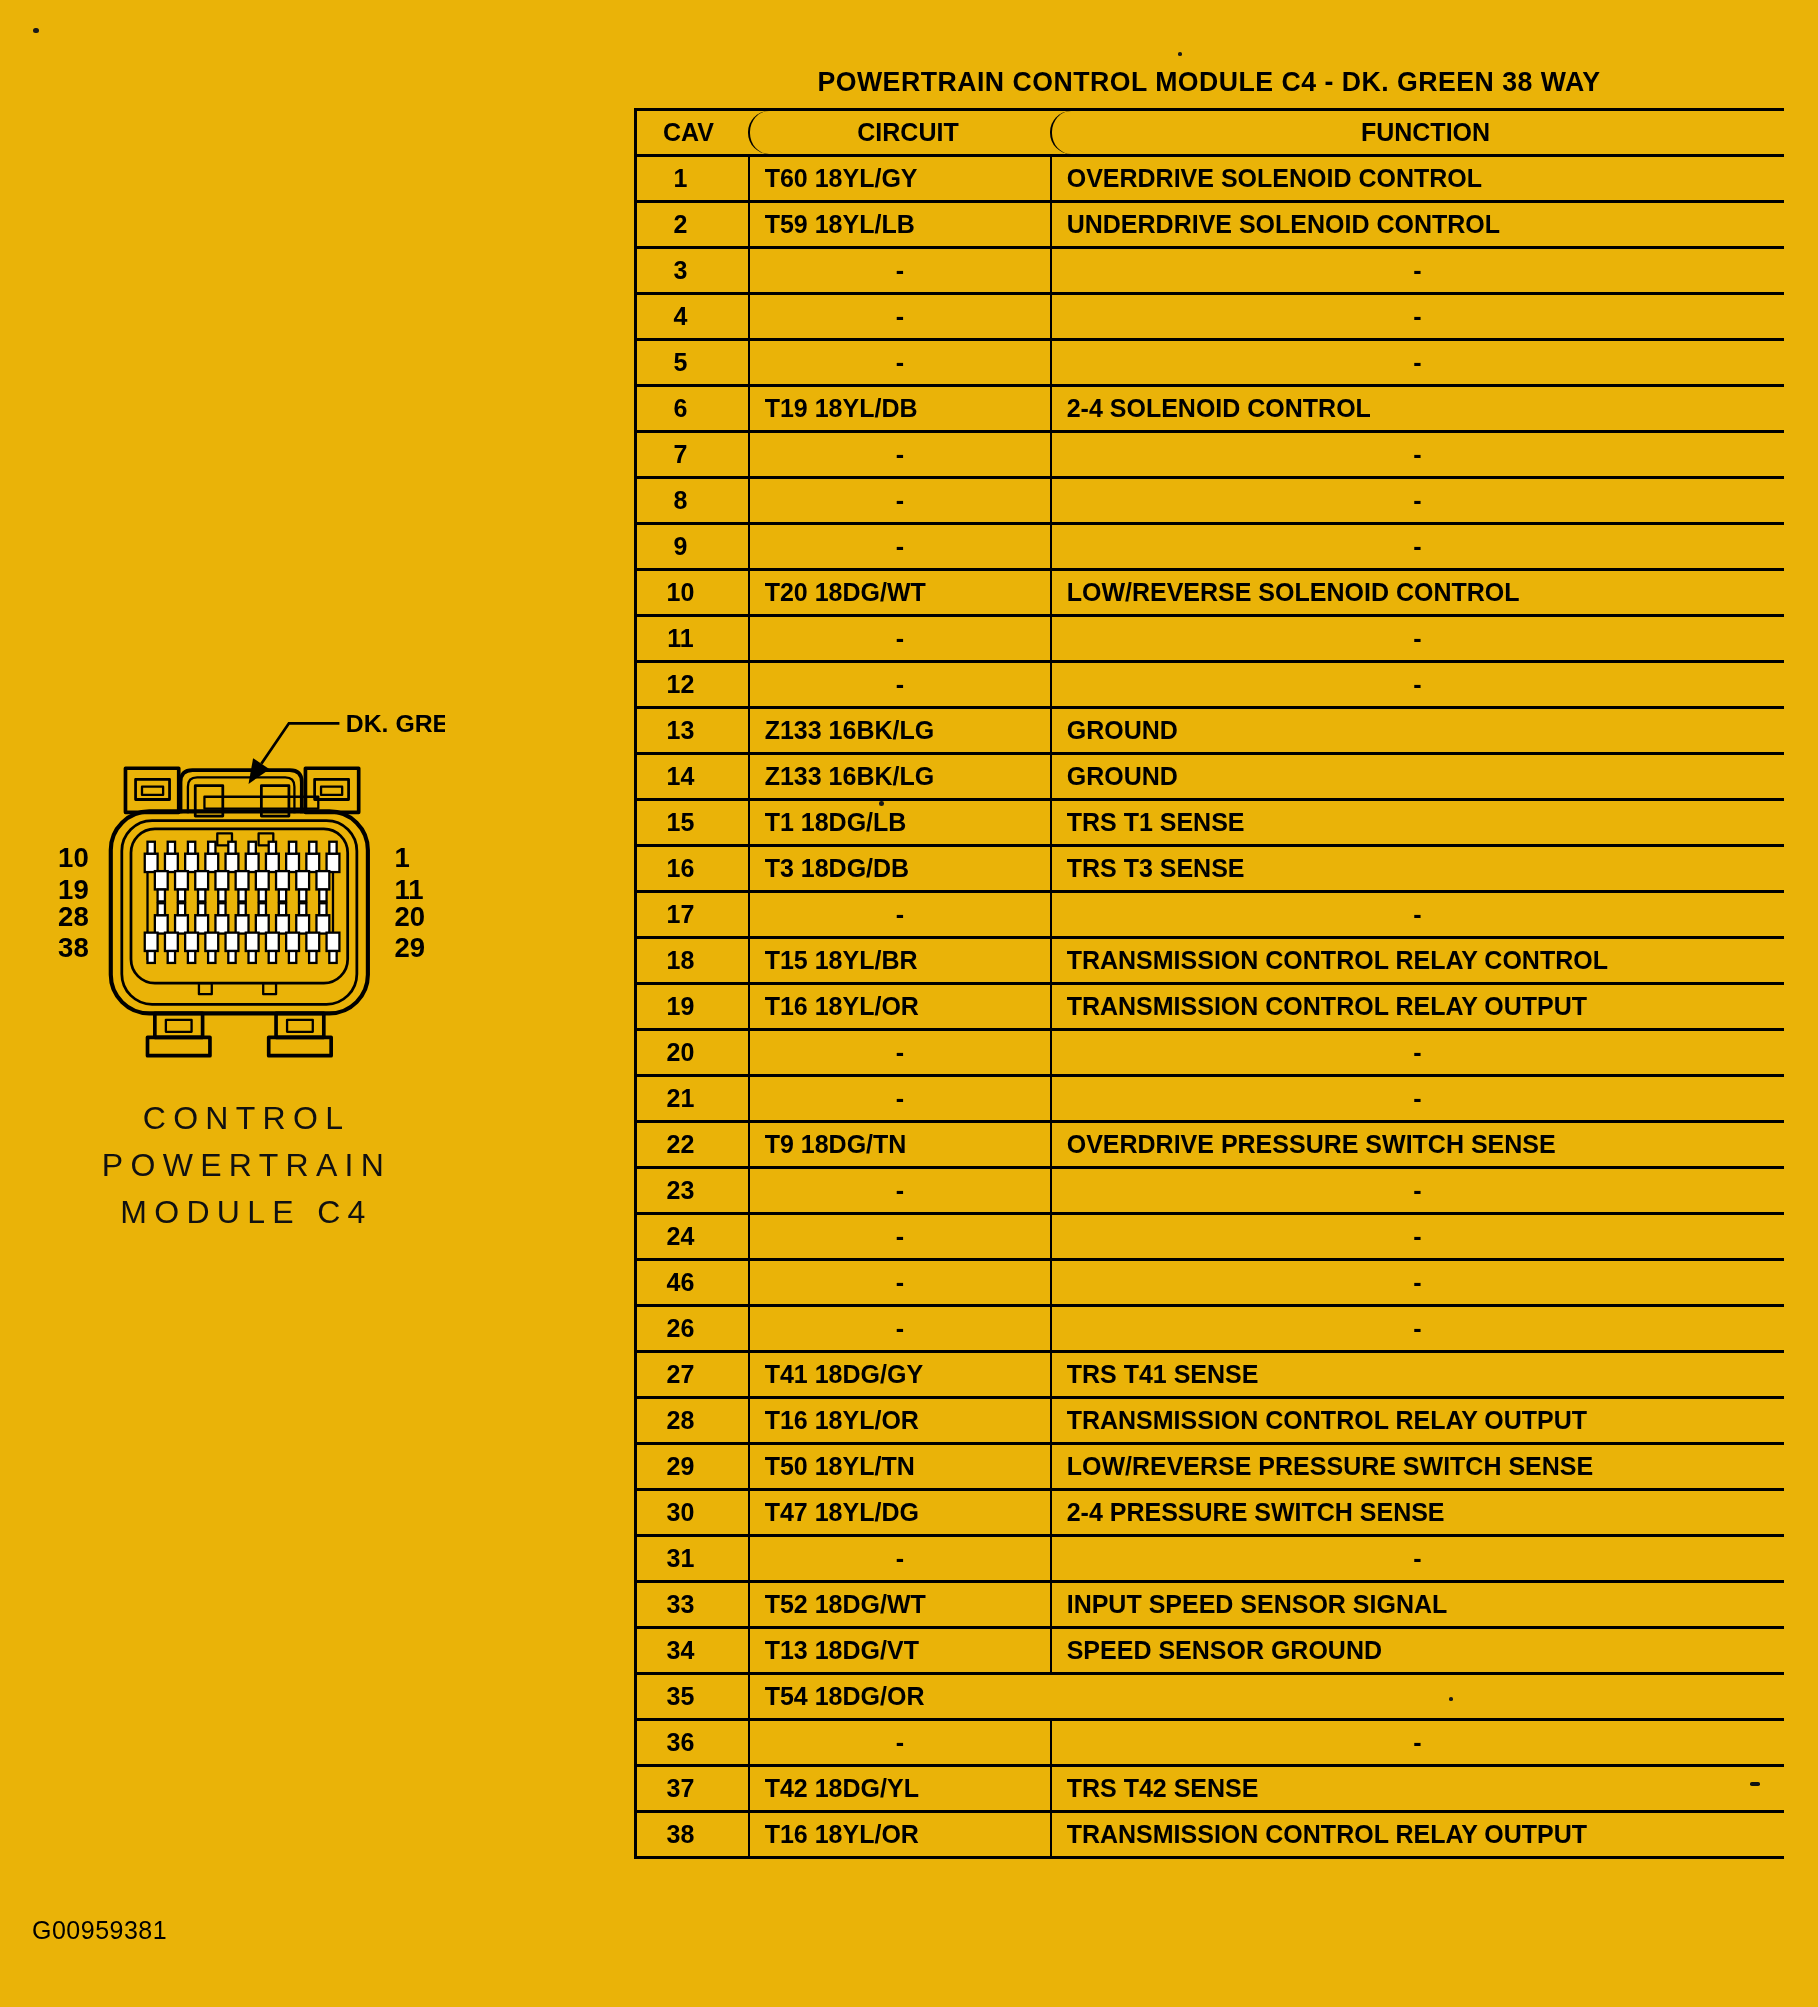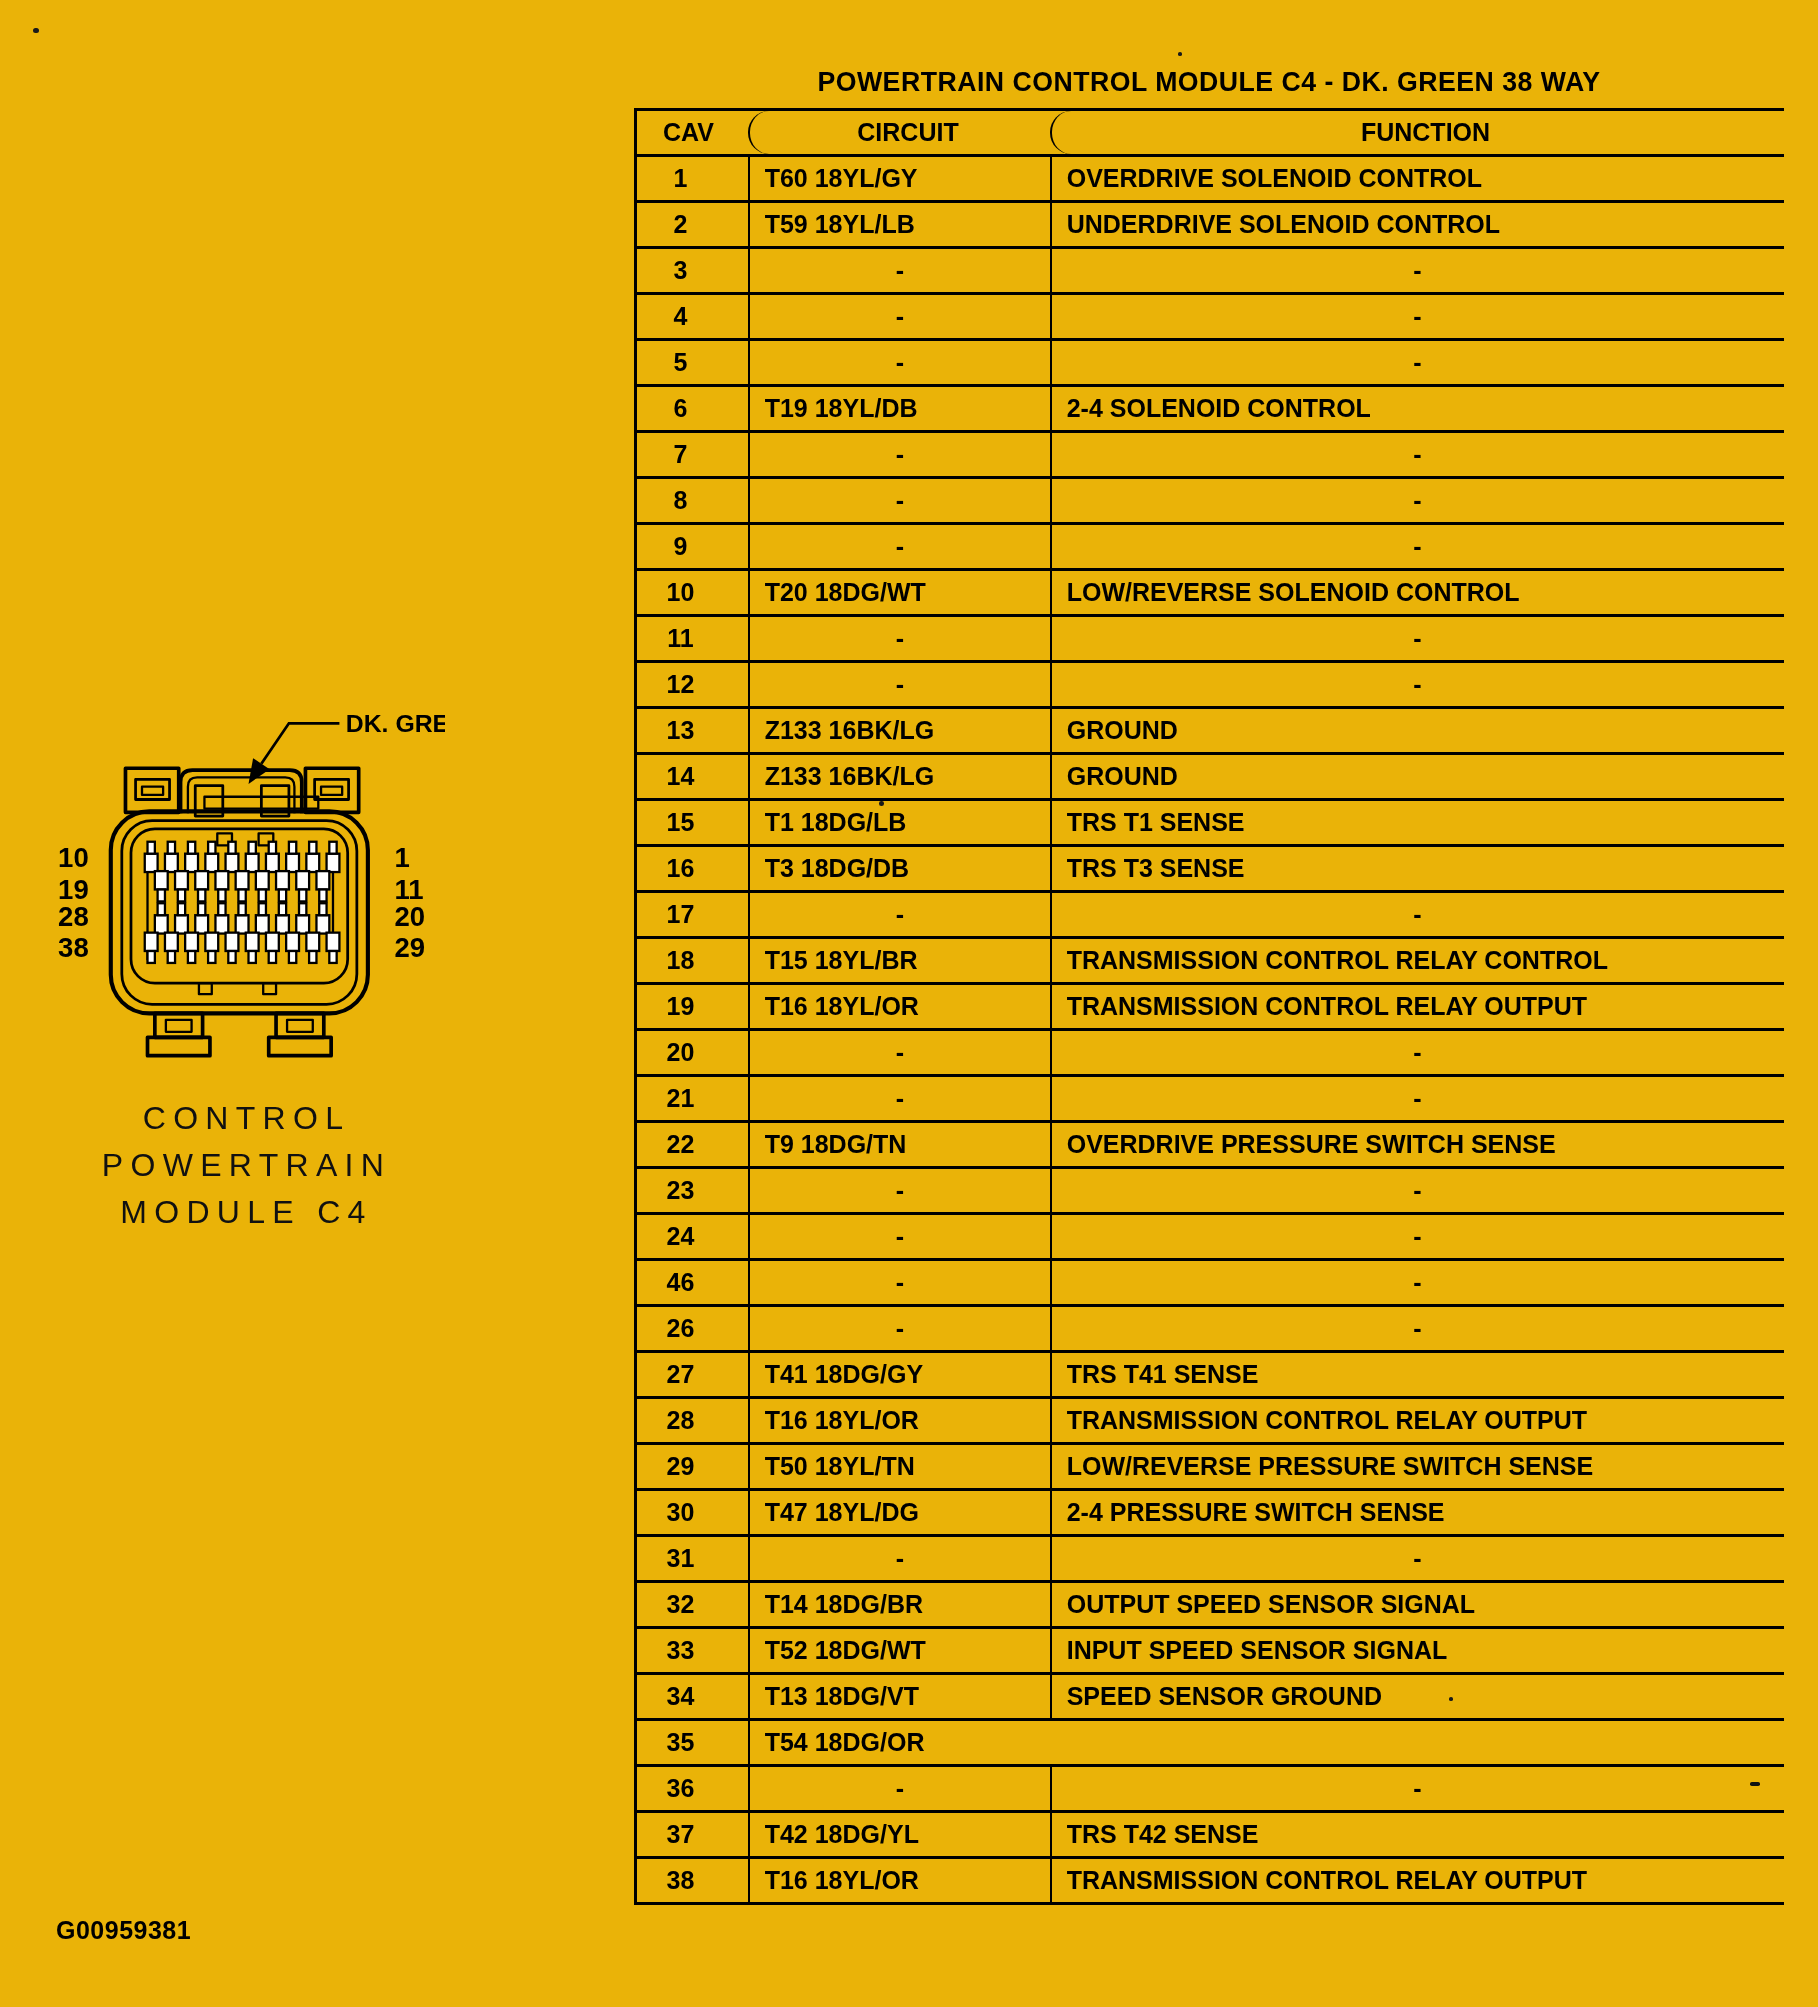--- a/index.html
+++ b/index.html
@@ -37,21 +37,21 @@
   .hdr .cell{justify-content:center;padding-left:16px;border-radius:21px;}
   
   .connector-svg{position:absolute;left:41px;top:510px;}
   .caption{
     position:absolute;left:72px;top:1095px;width:349px;text-align:center;
     font-size:32px;letter-spacing:7.3px;line-height:47px;color:#111;
     font-weight:400;
   }
   .figure-id{
     position:absolute;left:32px;top:1916px;
-    font-size:25px;font-weight:700;letter-spacing:0.5px;margin-left:24px;
+    font-size:25px;font-weight:400;letter-spacing:0.5px;
   }
   
   .dot{position:absolute;background:#1a1a1a;border-radius:50%;}
   .d1{left:33px;top:27.5px;width:5.5px;height:5.5px;}
   .d2{left:1178px;top:52px;width:3.7px;height:3.7px;}
   .d3{left:879px;top:801px;width:4.6px;height:4.6px;}
   .d4{left:1449px;top:1697px;width:3.7px;height:3.7px;}
   .dashmark{position:absolute;left:1750px;top:1782px;width:10px;height:3.7px;background:#111;border-radius:1.8px;}
 </style>
 </head>
@@ -215,25 +215,20 @@
   </div>
         <div class="prow">
     <div class="cell cav">30</div>
     <div class="cell circuit">T47 18YL/DG</div>
     <div class="cell func">2-4 PRESSURE SWITCH SENSE</div>
   </div>
         <div class="prow">
     <div class="cell cav">31</div>
     <div class="cell circuit center">-</div>
     <div class="cell func center">-</div>
-  </div>
-        <div class="prow">
-    <div class="cell cav">32</div>
-    <div class="cell circuit">T14 18DG/BR</div>
-    <div class="cell func">OUTPUT SPEED SENSOR SIGNAL</div>
   </div>
         <div class="prow">
     <div class="cell cav">33</div>
     <div class="cell circuit">T52 18DG/WT</div>
     <div class="cell func">INPUT SPEED SENSOR SIGNAL</div>
   </div>
         <div class="prow">
     <div class="cell cav">34</div>
     <div class="cell circuit">T13 18DG/VT</div>
     <div class="cell func">SPEED SENSOR GROUND</div>

